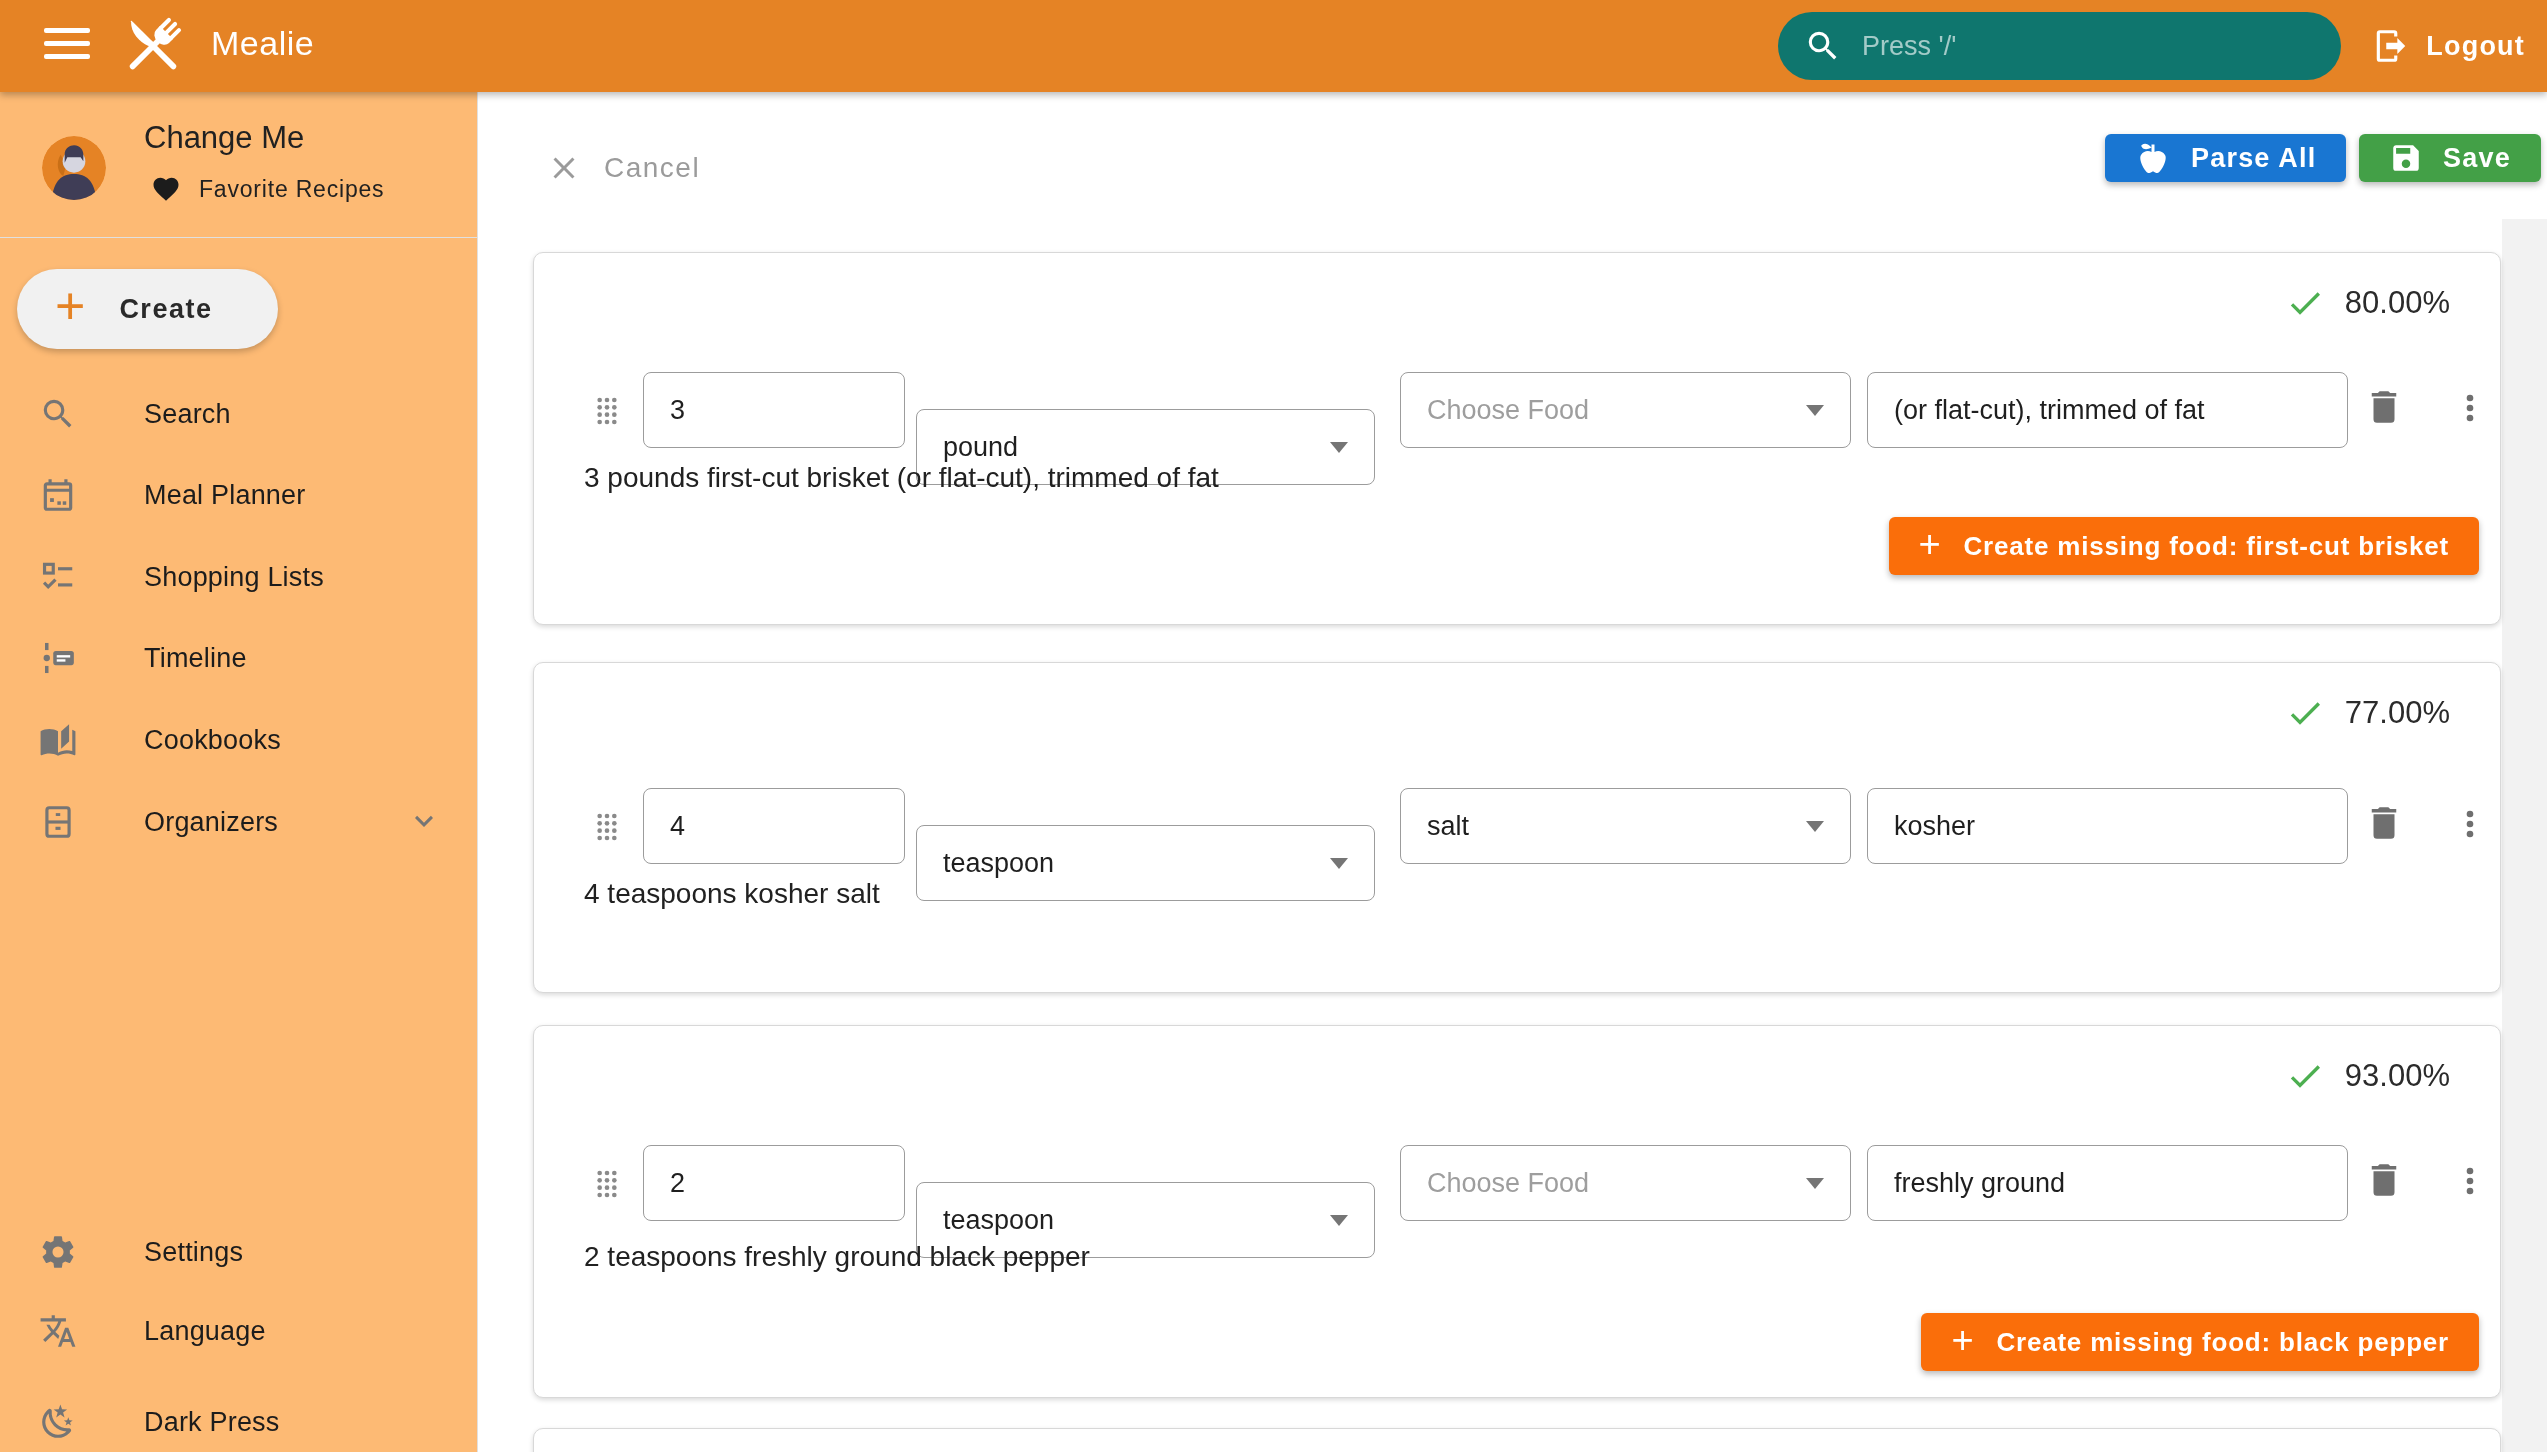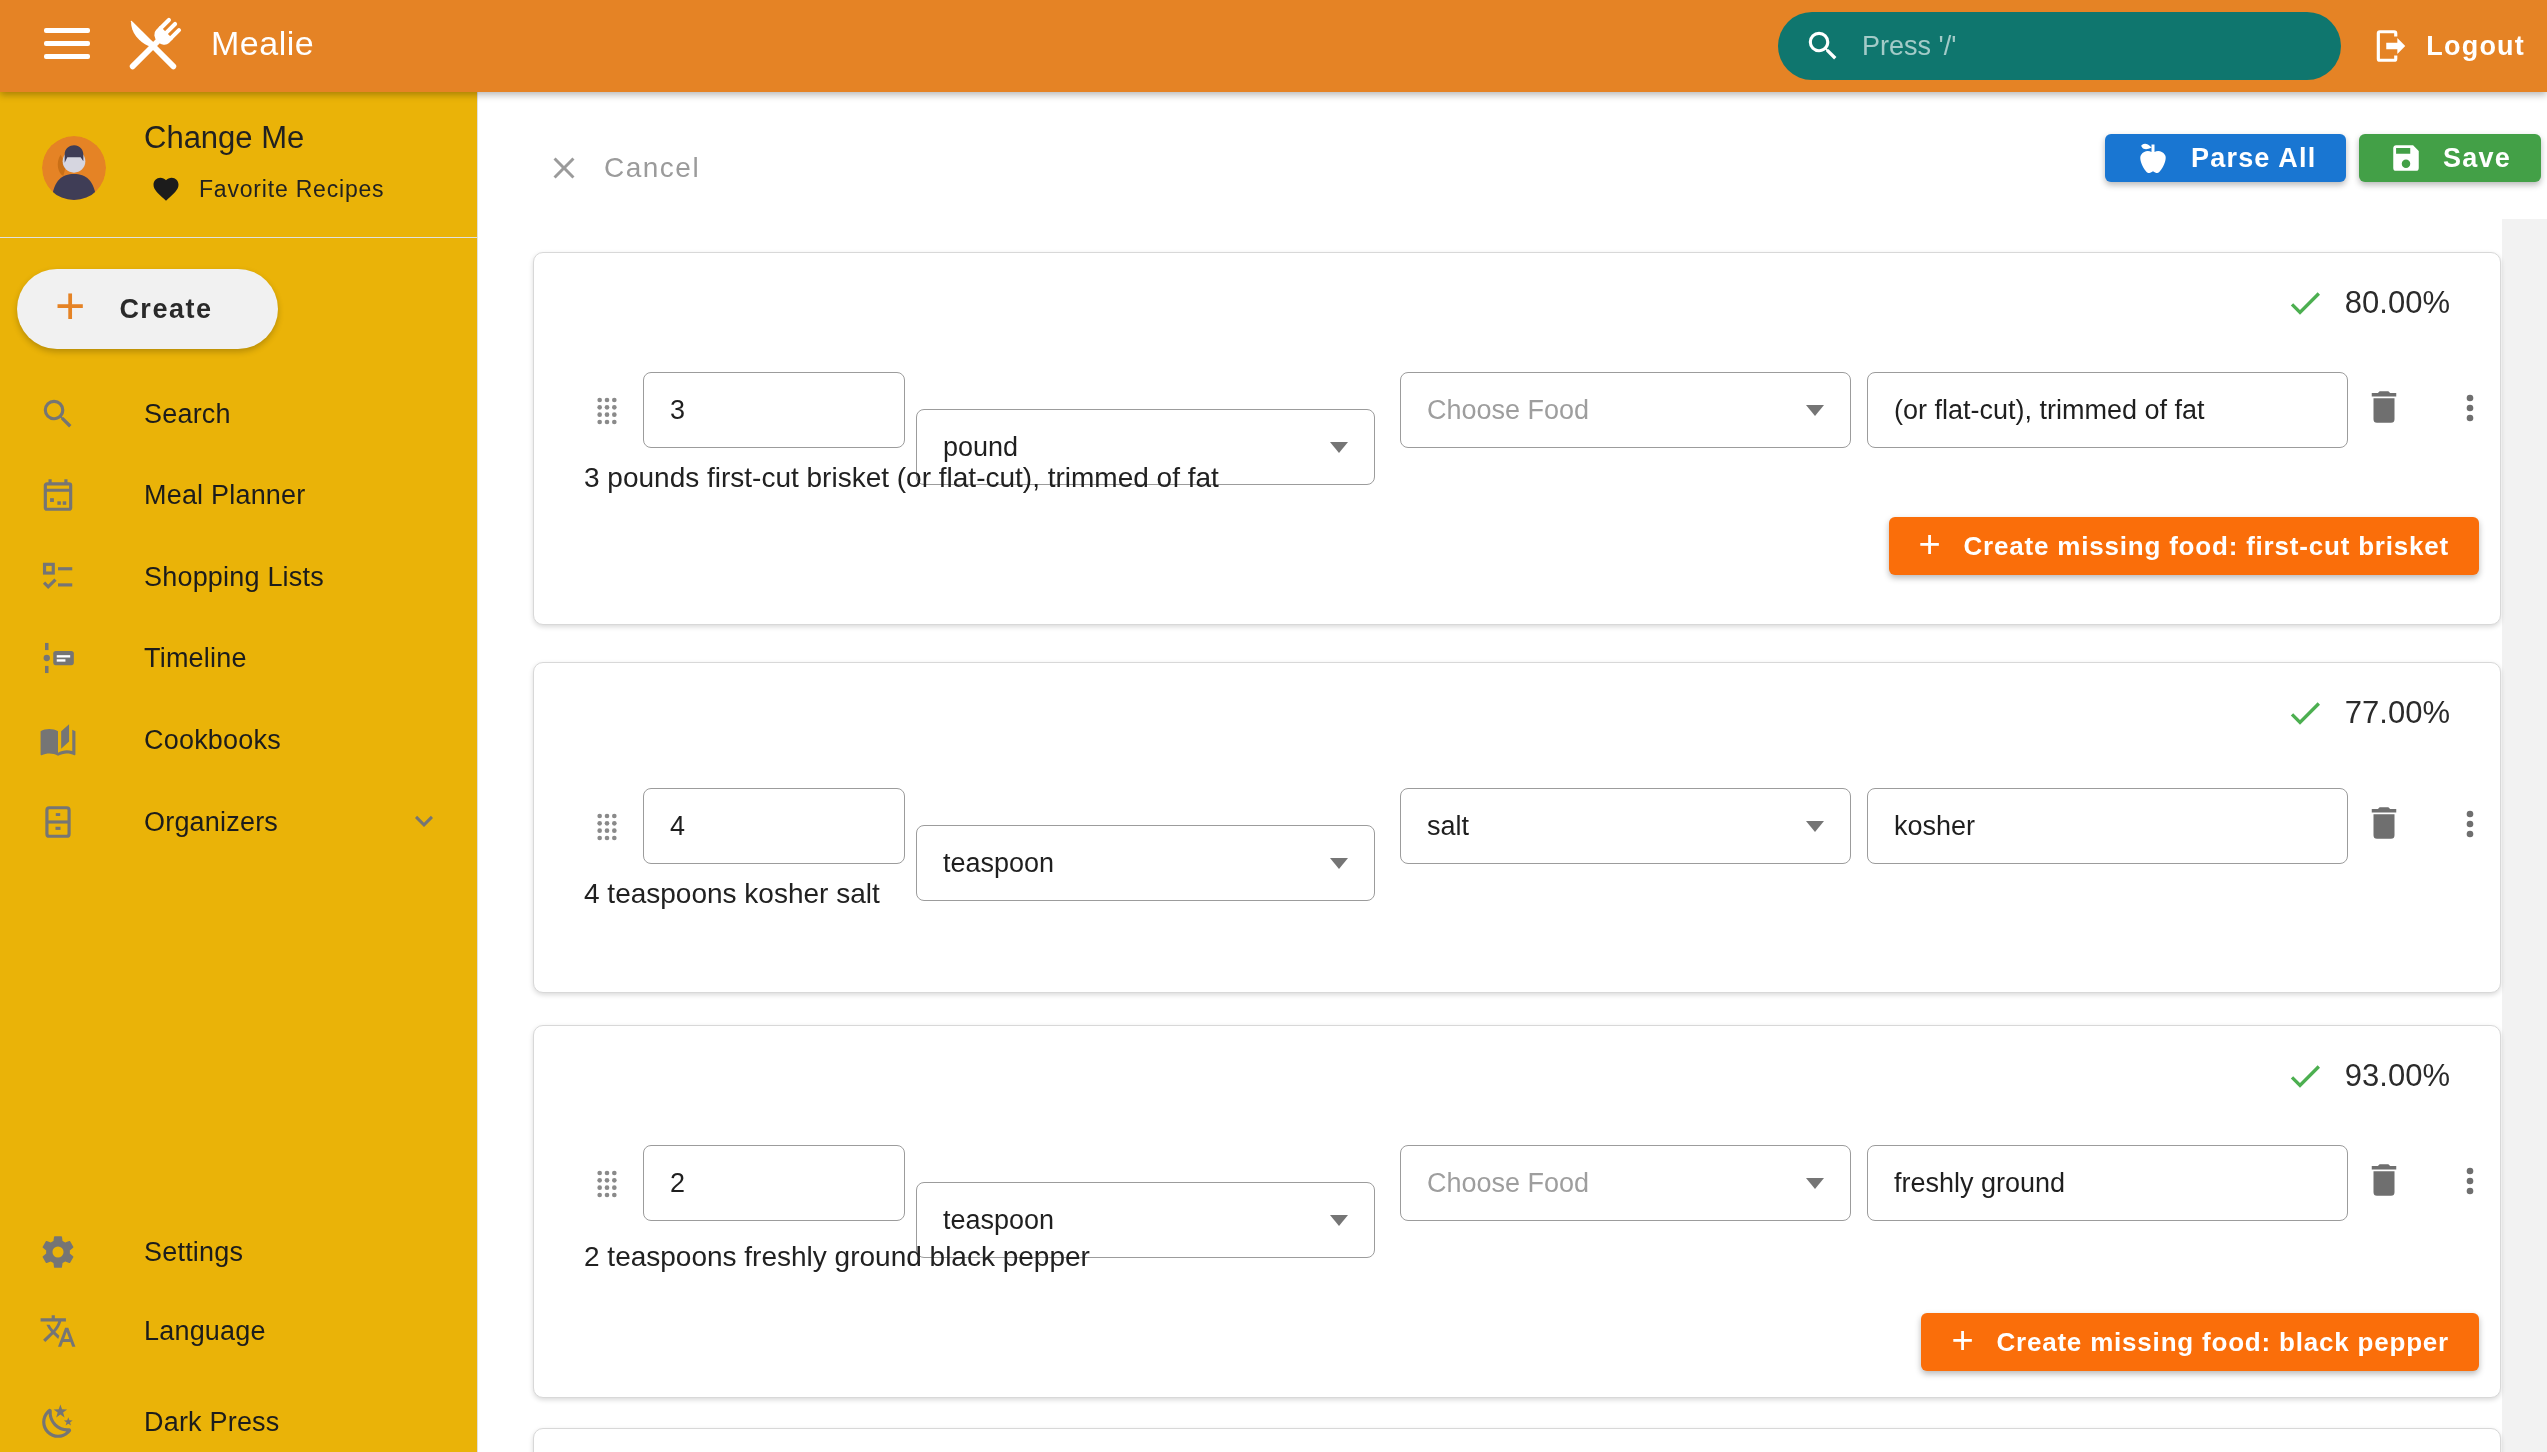--- a/index.html
+++ b/index.html
@@ -17,21 +17,21 @@
   .searchpill{position:absolute;left:1778px;top:12px;width:563px;height:68px;border-radius:34px;background:#0f766e;
               display:flex;align-items:center;padding:0 26px;}
   .searchpill input{flex:1;background:transparent;border:none;outline:none;color:#fff;font-size:27px;
                     font-family:"Liberation Sans","DejaVu Sans",sans-serif;}
   .searchpill input::placeholder{color:rgba(255,255,255,0.62);}
   .logout{position:absolute;right:16px;top:14px;height:64px;display:flex;align-items:center;gap:16px;background:none;border:none;
           color:#fff;font-size:27px;font-weight:700;letter-spacing:1.2px;cursor:pointer;
           font-family:"Liberation Sans","DejaVu Sans",sans-serif;}
 
   
-  .sidebar{position:absolute;left:0;top:92px;width:478px;height:1361px;background:#eab308;border-right:1px solid #E0E0E0;}
+  .sidebar{position:absolute;left:0;top:92px;width:478px;height:1361px;background:#fdba74;border-right:1px solid #E0E0E0;}
   .avatar{position:absolute;left:42px;top:44px;width:64px;height:64px;border-radius:50%;overflow:hidden;cursor:pointer;}
   .user-name{position:absolute;left:144px;top:28px;font-size:31px;color:#212121;cursor:pointer;}
   .fav-row{position:absolute;left:151px;top:82px;display:flex;align-items:center;gap:18px;cursor:pointer;}
   .fav-row .lbl{font-size:23px;font-weight:500;letter-spacing:0.8px;color:#212121;}
   .side-divider{position:absolute;left:0;top:145px;width:478px;height:1px;background:#E0E0E0;}
   .create-btn{position:absolute;left:17px;top:177px;width:261px;height:80px;border-radius:40px;border:none;cursor:pointer;
               background:#F1F1F1;box-shadow:0 3px 6px rgba(0,0,0,0.22);display:flex;align-items:center;gap:34px;padding:0 0 0 38px;
               font-family:"Liberation Sans","DejaVu Sans",sans-serif;}
   .create-btn .plus{color:#E58325;font-size:52px;font-weight:400;line-height:1;margin-top:-6px;}
   .create-btn .lbl{font-size:27px;font-weight:700;letter-spacing:1.5px;color:#2a2a2a;}

